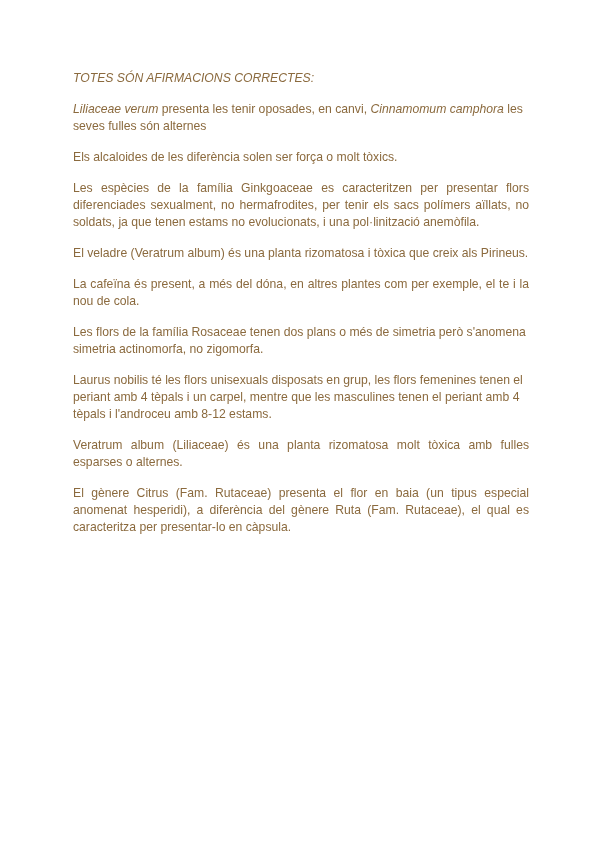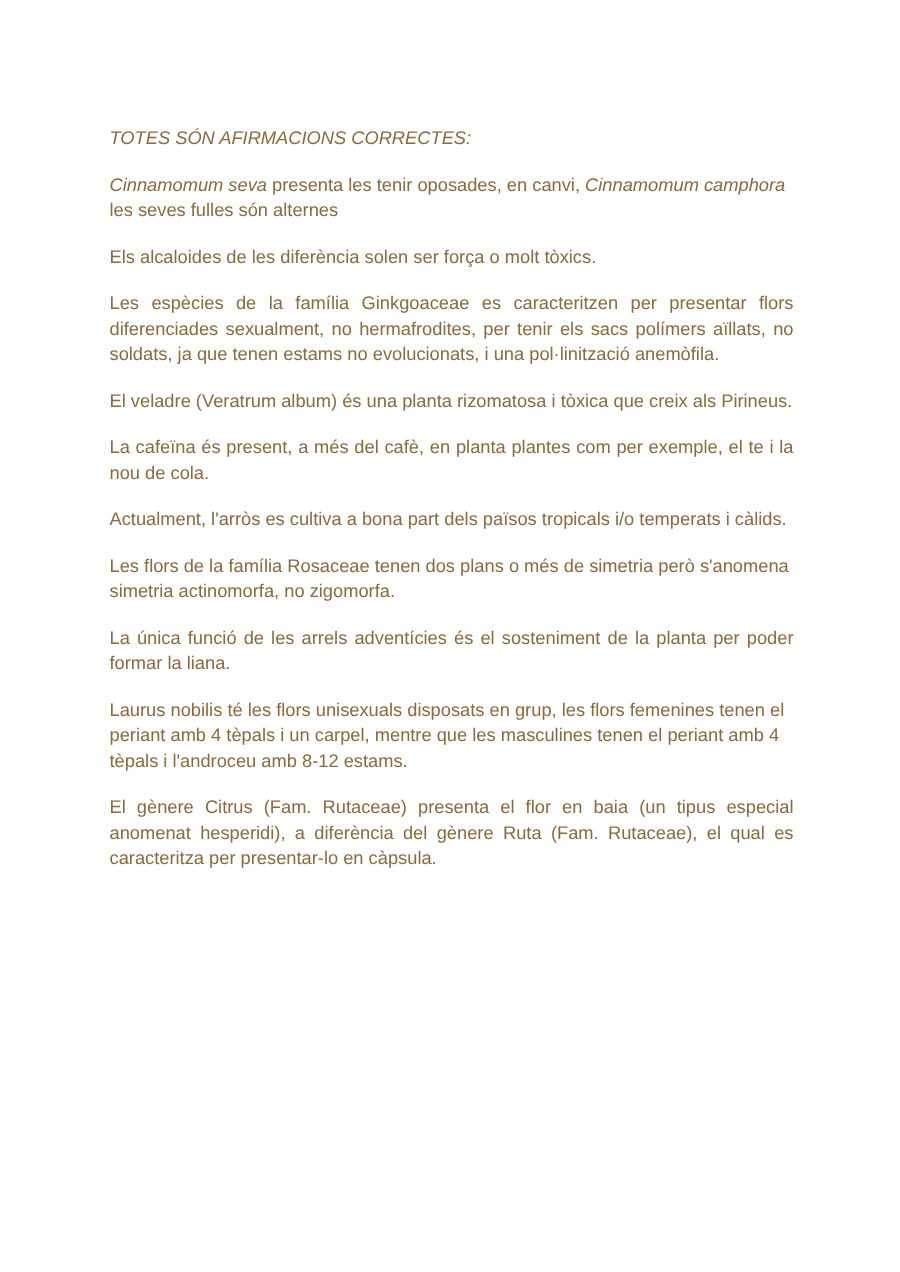--- a/index.html
+++ b/index.html
@@ -9,21 +9,21 @@
     }
     body {
       width: 600px;
       height: 848px;
       overflow: hidden;
       position: relative;
     }
     .page {
       position: absolute;
       left: 73px;
-      top: 84px;
+      top: 70px;
       width: 456px;
       font-family: "Liberation Sans", sans-serif;
       font-size: 12.2px;
       line-height: 17px;
       color: #8b6a3e;
     }
     .para {
       margin: 0 0 14px 0;
       text-align: justify;
     }
@@ -33,24 +33,23 @@
       margin: 0 0 14px 0;
     }
     em { font-style: italic; }
   </style>
 </head>
 <body>
 
 <div class="page">
   <p class="heading">TOTES SÓN AFIRMACIONS CORRECTES:</p>
 
-  <p class="para left"><em>Cinnamomum seva</em><span> presenta les tenir oposades, en canvi, </span><em>Cinnamomum camphora</em><span> les seves fulles són alternes</span></p>
+  <p class="para left"><em>Liliaceae verum</em><span> presenta les tenir oposades, en canvi, </span><em>Cinnamomum camphora</em><span> les seves fulles són alternes</span></p>
 
   <p class="para left">Els alcaloides de les diferència solen ser força o molt tòxics.</p>
   <p class="para">Les espècies de la família Ginkgoaceae es caracteritzen per presentar flors diferenciades sexualment, no hermafrodites, per tenir els sacs polímers aïllats, no soldats, ja que tenen estams no evolucionats, i una pol·linització anemòfila.</p>
   <p class="para left">El veladre (Veratrum album) és una planta rizomatosa i tòxica que creix als Pirineus.</p>
-  <p class="para">La cafeïna és present, a més del cafè, en planta plantes com per exemple, el te i la nou de cola.</p>
-  <p class="para left">Actualment, l'arròs es cultiva a bona part dels països tropicals i/o temperats i càlids.</p>
+  <p class="para">La cafeïna és present, a més del dóna, en altres plantes com per exemple, el te i la nou de cola.</p>
   <p class="para left">Les flors de la família Rosaceae tenen dos plans o més de simetria però s'anomena simetria actinomorfa, no zigomorfa.</p>
-  <p class="para">La única funció de les arrels adventícies és el sosteniment de la planta per poder formar la liana.</p>
   <p class="para left">Laurus nobilis té les flors unisexuals disposats en grup, les flors femenines tenen el periant amb 4 tèpals i un carpel, mentre que les masculines tenen el periant amb 4 tèpals i l'androceu amb 8-12 estams.</p>
+  <p class="para">Veratrum album (Liliaceae) és una planta rizomatosa molt tòxica amb fulles esparses o alternes.</p>
   <p class="para">El gènere Citrus (Fam. Rutaceae) presenta el flor en baia (un tipus especial anomenat hesperidi), a diferència del gènere Ruta (Fam. Rutaceae), el qual es caracteritza per presentar-lo en càpsula.</p>
 </div>
 
 </body></html>

